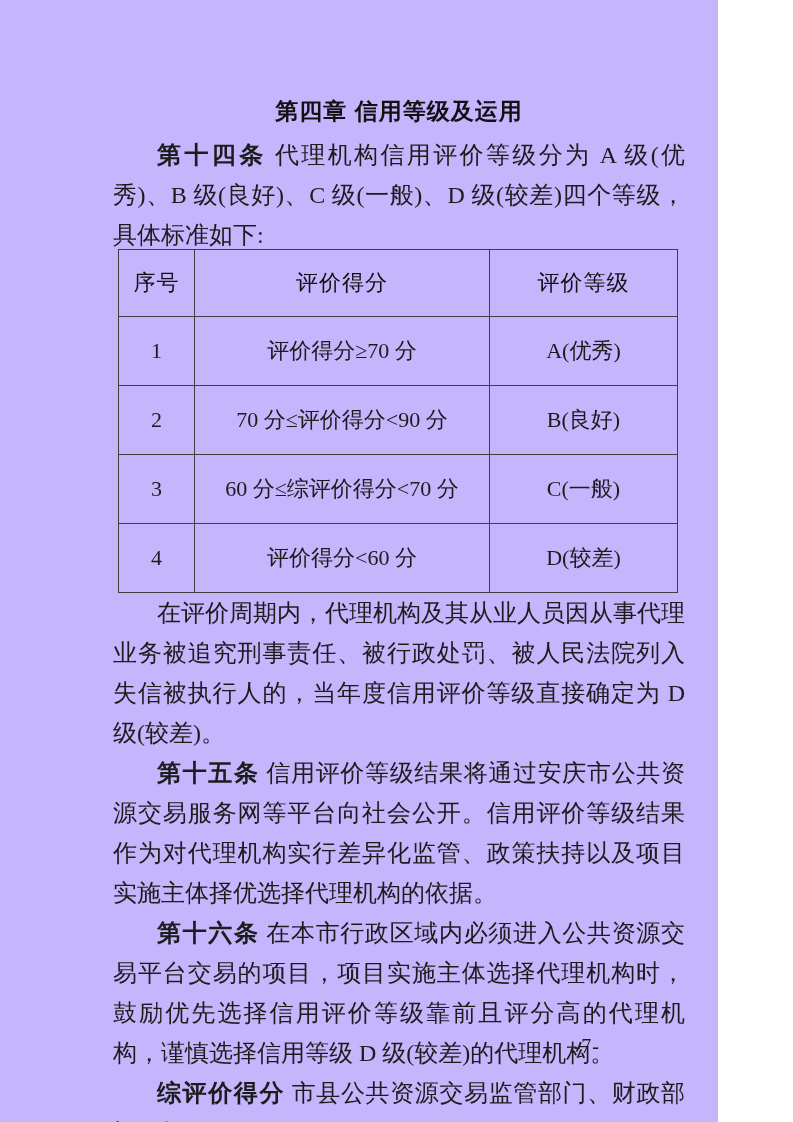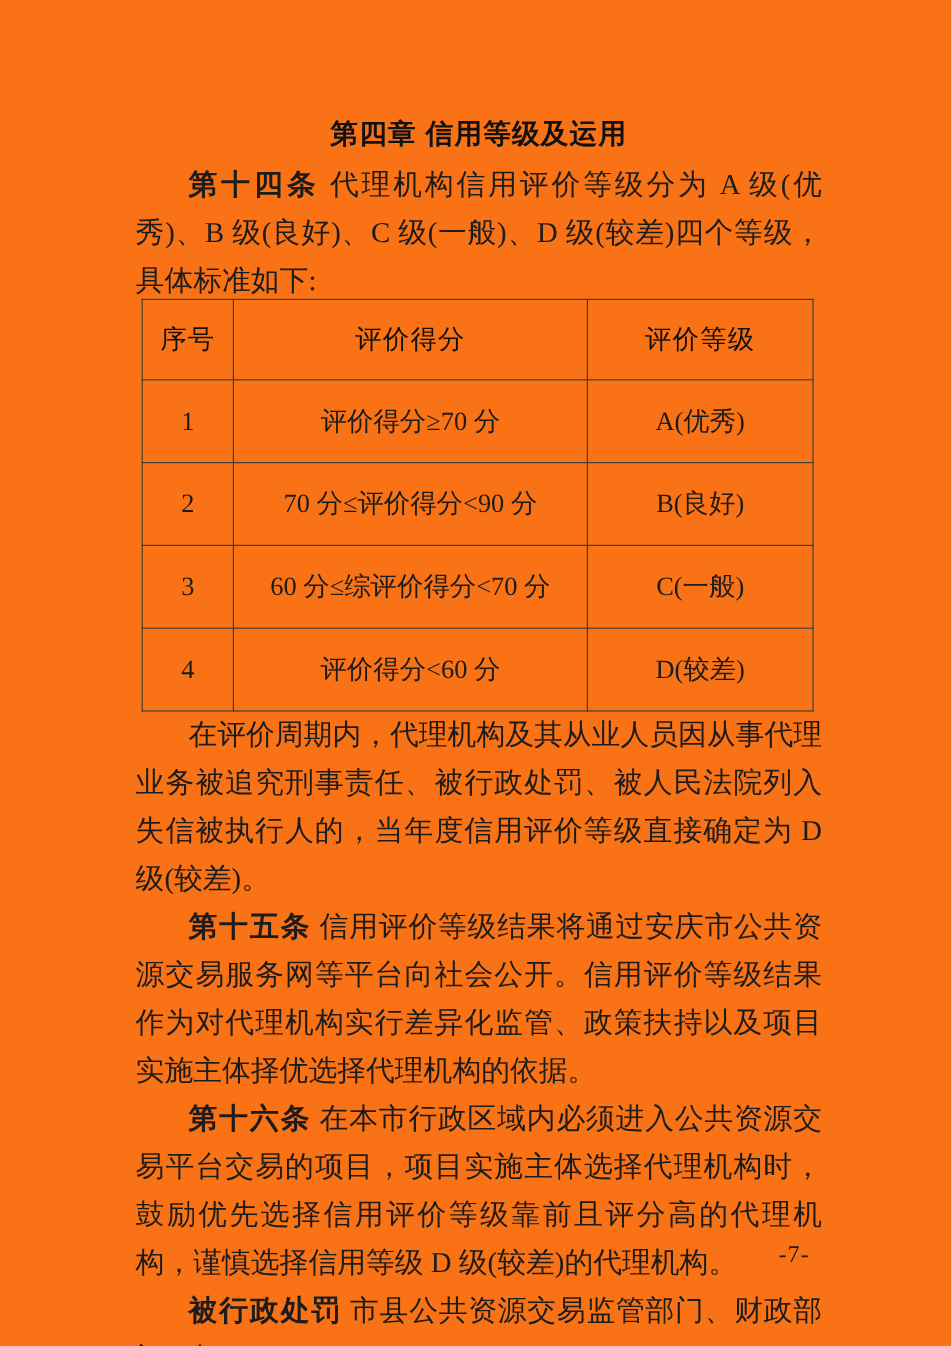--- a/index.html
+++ b/index.html
@@ -2,23 +2,23 @@
 <html lang="zh"><head>
 <meta charset="utf-8">
 <style>
   html, body {
     margin: 0;
     padding: 0;
     background: #ffffff;
   }
   .page {
     position: relative;
-    width: 793px;
+    width: 718px;
     height: 1122px;
-    background: #f97316;
+    background: #c4b5fd;
     color: #1c1c1c;
     overflow: hidden;
     font-family: "Liberation Serif", "DejaVu Serif", serif;
   }
   .content {
     position: absolute;
     left: 113px;
     top: 96px;
     width: 572px;
   }
@@ -134,19 +134,19 @@
       </tbody>
     </table>
 
     <div class="body-paras">
       <p class="para"><span>在评价周期内，代理机构及其从业人员因从事代理业务被追究刑事责任、被行政处罚、被人民法院列入失信被执行人的，当年度信用评价等级直接确定为 D 级(较差)。</span></p>
 
       <p class="para"><span class="lead">第十五条</span><span> 信用评价等级结果将通过安庆市公共资源交易服务网等平台向社会公开。信用评价等级结果作为对代理机构实行差异化监管、政策扶持以及项目实施主体择优选择代理机构的依据。</span></p>
 
       <p class="para"><span class="lead">第十六条</span><span> 在本市行政区域内必须进入公共资源交易平台交易的项目，项目实施主体选择代理机构时，鼓励优先选择信用评价等级靠前且评分高的代理机构，谨慎选择信用等级 D 级(较差)的代理机构。</span></p>
 
-      <p class="para"><span class="lead">被行政处罚</span><span> 市县公共资源交易监管部门、财政部门可根</span></p>
+      <p class="para"><span class="lead">综评价得分</span><span> 市县公共资源交易监管部门、财政部门可根</span></p>
     </div>
 
   </div>
 
   <div class="page-number">-7-</div>
 </div>
 
 </body></html>

